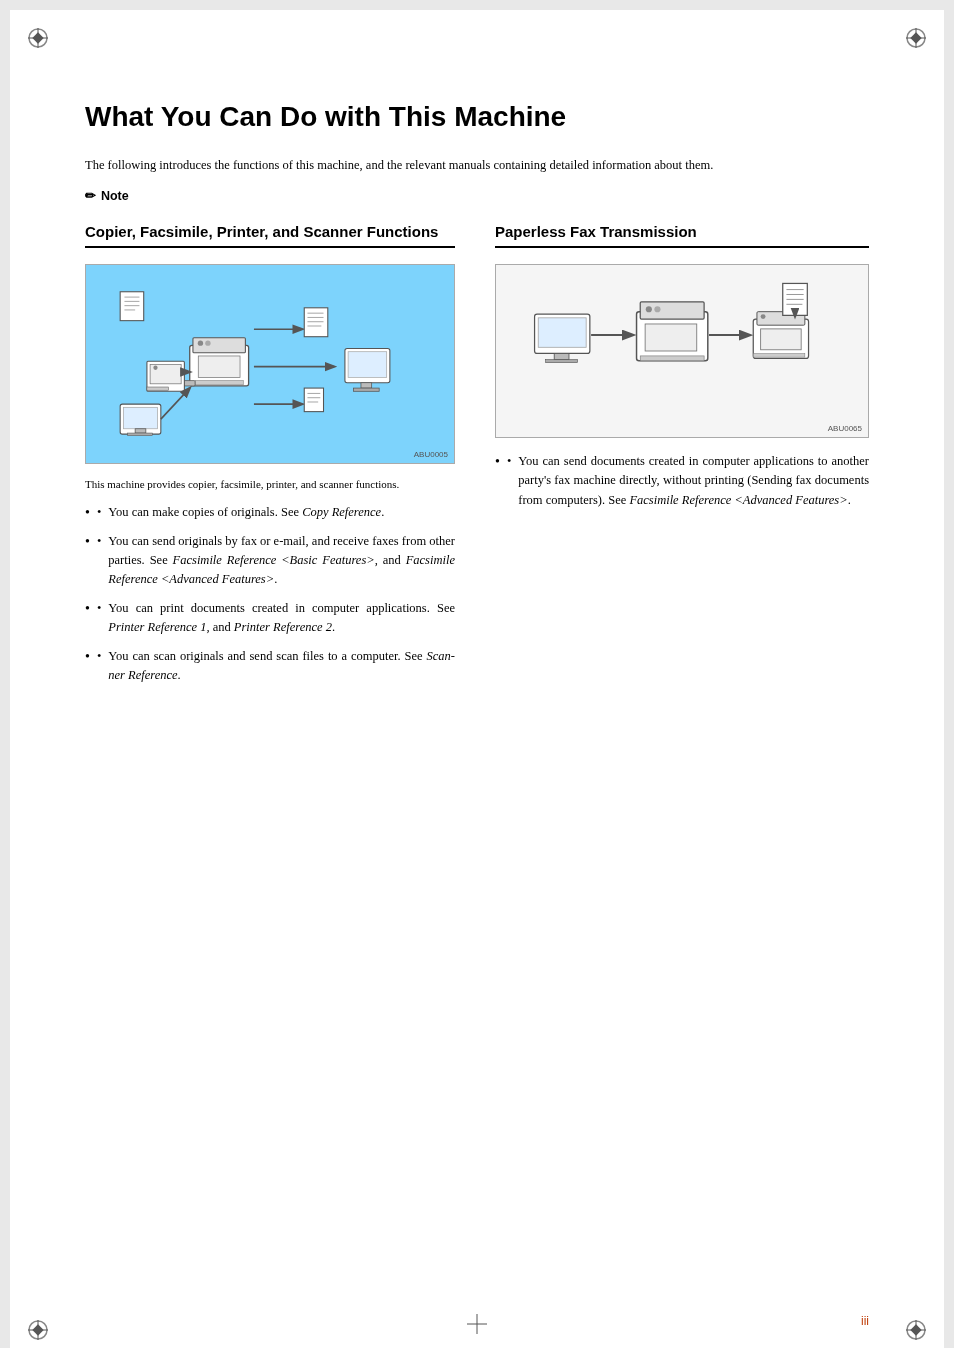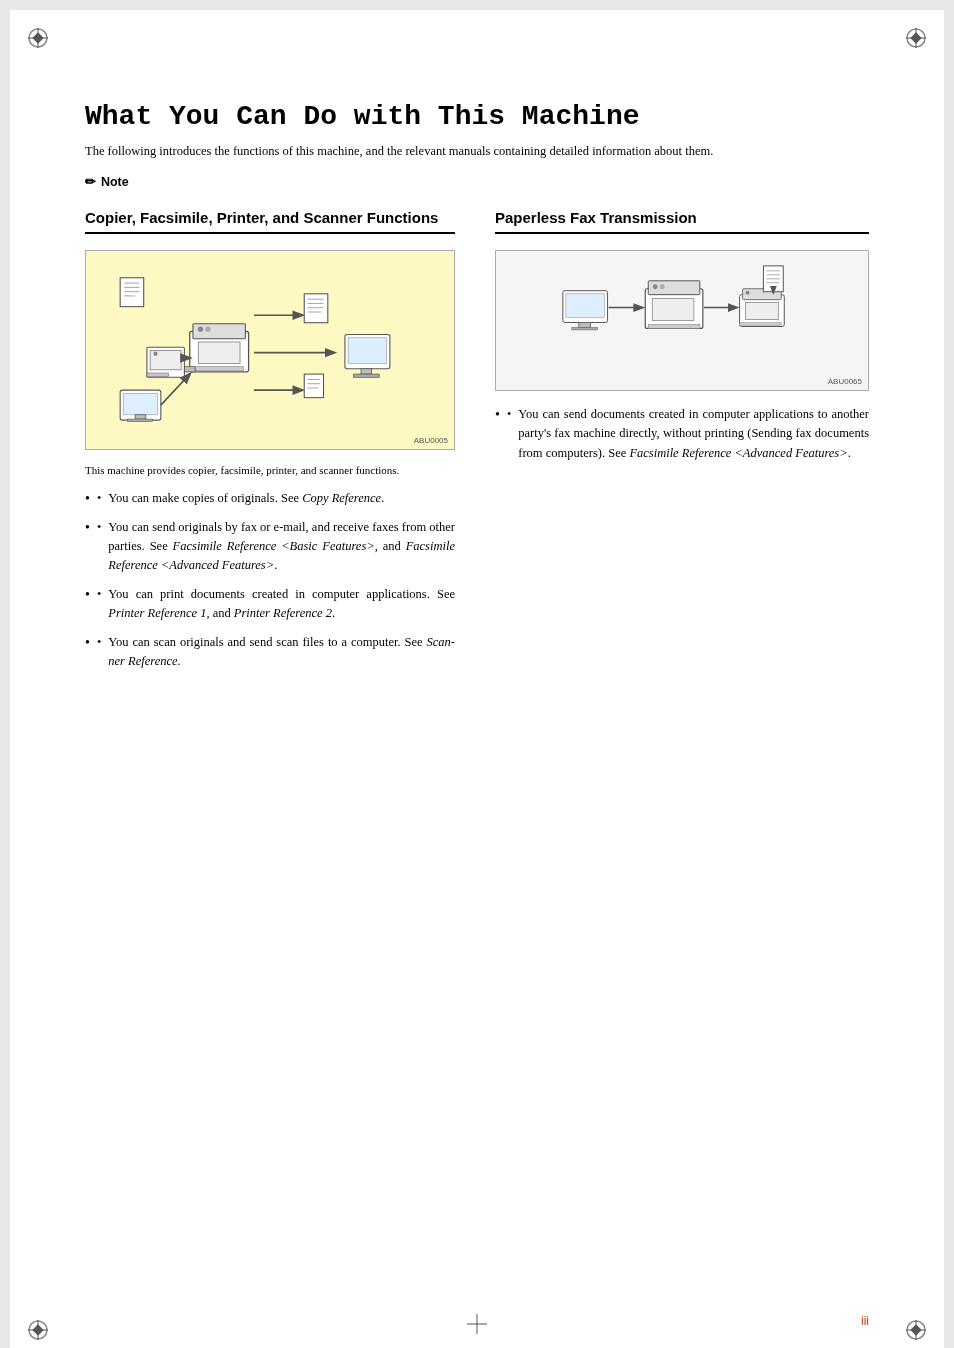--- a/index.html
+++ b/index.html
@@ -70,23 +70,23 @@
       top: 90px;
       left: 75px;
       right: 75px;
       bottom: 80px;
     }
 
     
     .page-title {
       font-size: 28px;
       font-weight: bold;
-      font-family: Liberation Mono, monospace;
+      font-family: Liberation Sans, sans-serif;
       color: #000;
-      margin-bottom: 8px;
+      margin-bottom: 22px;
       line-height: 1.2;
     }
 
     
     .intro-text {
       font-size: 12.5px;
       line-height: 1.5;
       color: #000;
       margin-bottom: 14px;
     }
@@ -149,21 +149,21 @@
       color: #000;
       border-bottom: 2px solid #000;
       padding-bottom: 4px;
       margin-bottom: 16px;
       line-height: 1.25;
     }
 
     
     .diagram-box {
       border: 1px solid #aaa;
-      background: #fef9c3;
+      background: #7dd3fc;
       height: 200px;
       margin-bottom: 12px;
       position: relative;
       display: flex;
       align-items: center;
       justify-content: center;
       overflow: hidden;
     }
 
     .diagram-caption {
@@ -199,21 +199,21 @@
     }
 
     .bullet-list li em {
       font-style: italic;
     }
 
     
     .fax-diagram-box {
       border: 1px solid #aaa;
       background: #f5f5f5;
-      height: 141px;
+      height: 174px;
       margin-bottom: 14px;
       position: relative;
       display: flex;
       align-items: center;
       justify-content: center;
       overflow: hidden;
     }
 
     .fax-diagram-caption {
       position: absolute;

